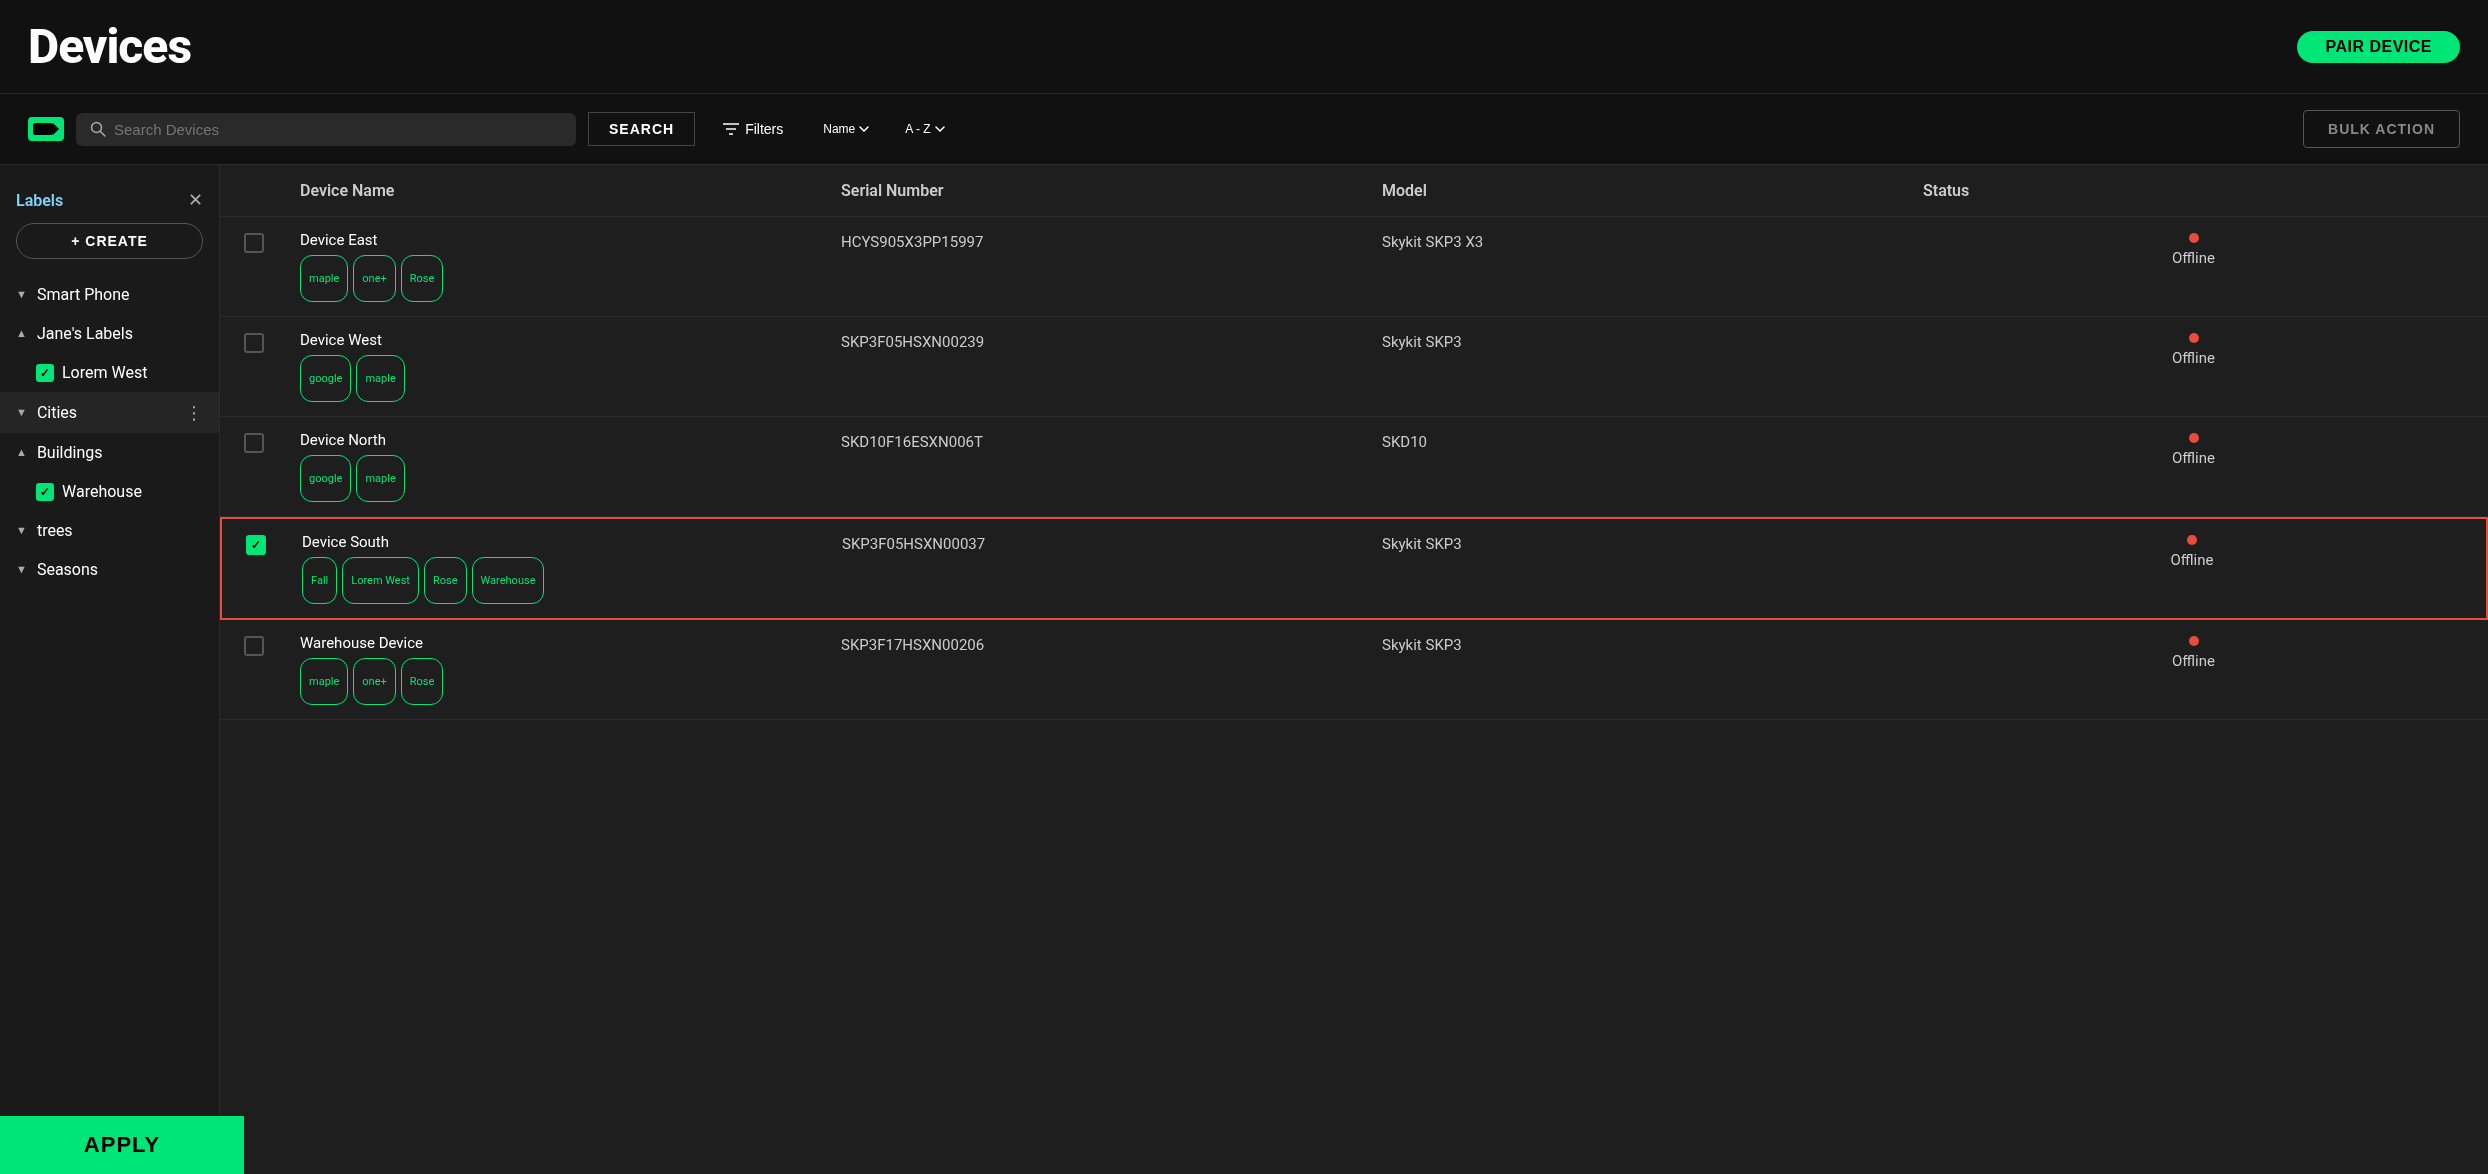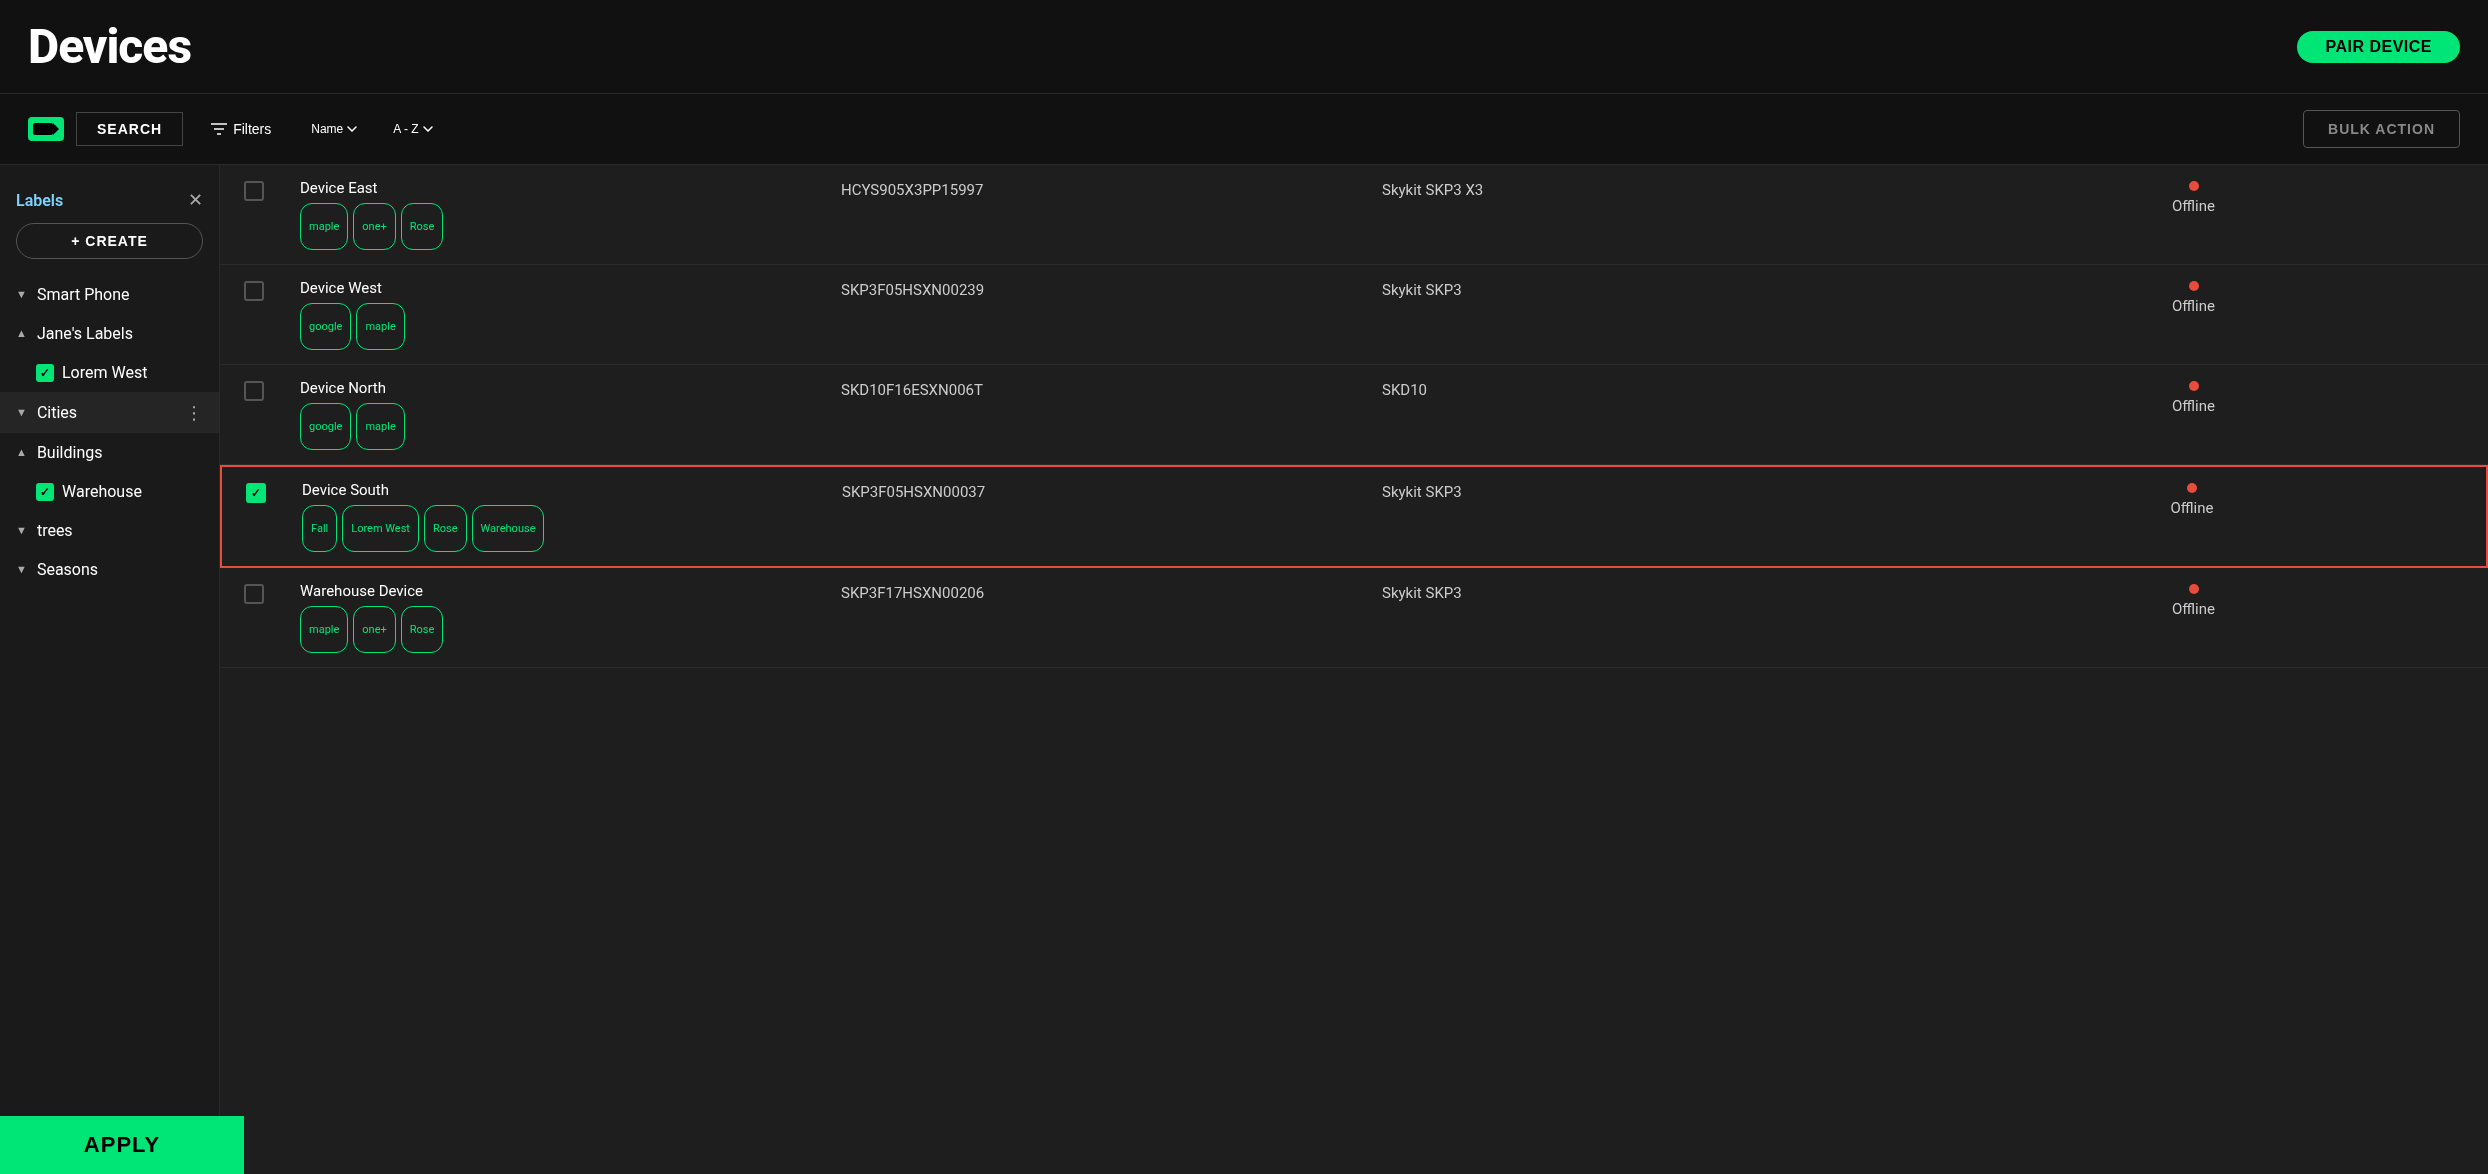--- a/index.html
+++ b/index.html
@@ -341,20 +341,27 @@
 
 <div class="search-row">
 
   <div class="label-icon">
     <svg width="26" height="18" viewBox="0 0 26 18" fill="none">
       <rect x="0" y="3" width="20" height="12" rx="2" fill="#000"></rect>
       <polygon points="20,3 26,9 20,15" fill="#000"></polygon>
     </svg>
   </div>
 
+  <div class="search-input-wrap">
+    <svg class="search-icon-svg" width="16" height="16" viewBox="0 0 16 16" fill="none">
+      <circle cx="6.5" cy="6.5" r="5" stroke="#aaaaaa" stroke-width="1.5"></circle>
+      <line x1="10.5" y1="10.5" x2="15" y2="15" stroke="#aaaaaa" stroke-width="1.5" stroke-linecap="round"></line>
+    </svg>
+    <input class="search-input" type="text" placeholder="Search Devices" style="">
+  </div>
 
   <button class="search-btn">SEARCH</button>
 
   <button class="filter-btn">
     <svg width="16" height="14" viewBox="0 0 16 14" fill="none">
       <line x1="0" y1="2" x2="16" y2="2" stroke="#fff" stroke-width="1.5"></line>
       <line x1="3" y1="7" x2="13" y2="7" stroke="#fff" stroke-width="1.5"></line>
       <line x1="6" y1="12" x2="10" y2="12" stroke="#fff" stroke-width="1.5"></line>
     </svg>
     <span>Filters</span>
@@ -436,20 +443,27 @@
 
     
     <div class="sidebar-item">
       <span class="chevron">▼</span>
       <span class="sidebar-item-label">Seasons</span>
     </div>
   </div>
 
   <div class="content">
 
+    <div class="table-header">
+      <div></div>
+      <div class="col-header">Device Name</div>
+      <div class="col-header">Serial Number</div>
+      <div class="col-header">Model</div>
+      <div class="col-header">Status</div>
+    </div>
 
     <div id="table-body">
         <div class="table-row">
           <div>
             <div class="row-checkbox"></div>
           </div>
           <div class="device-info">
             <span class="device-name">Device East</span>
             <div class="tags">
               <span class="tag">maple</span>

